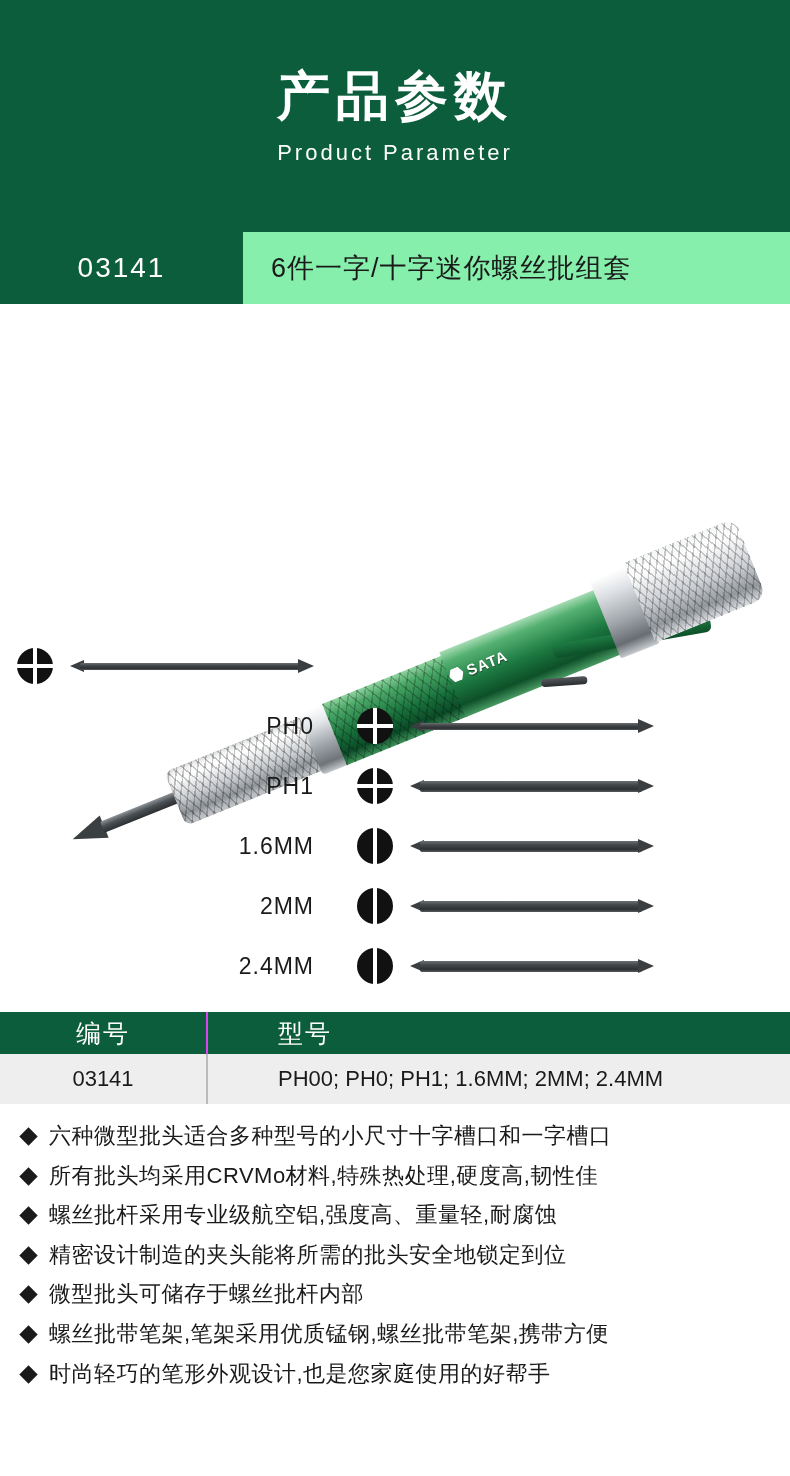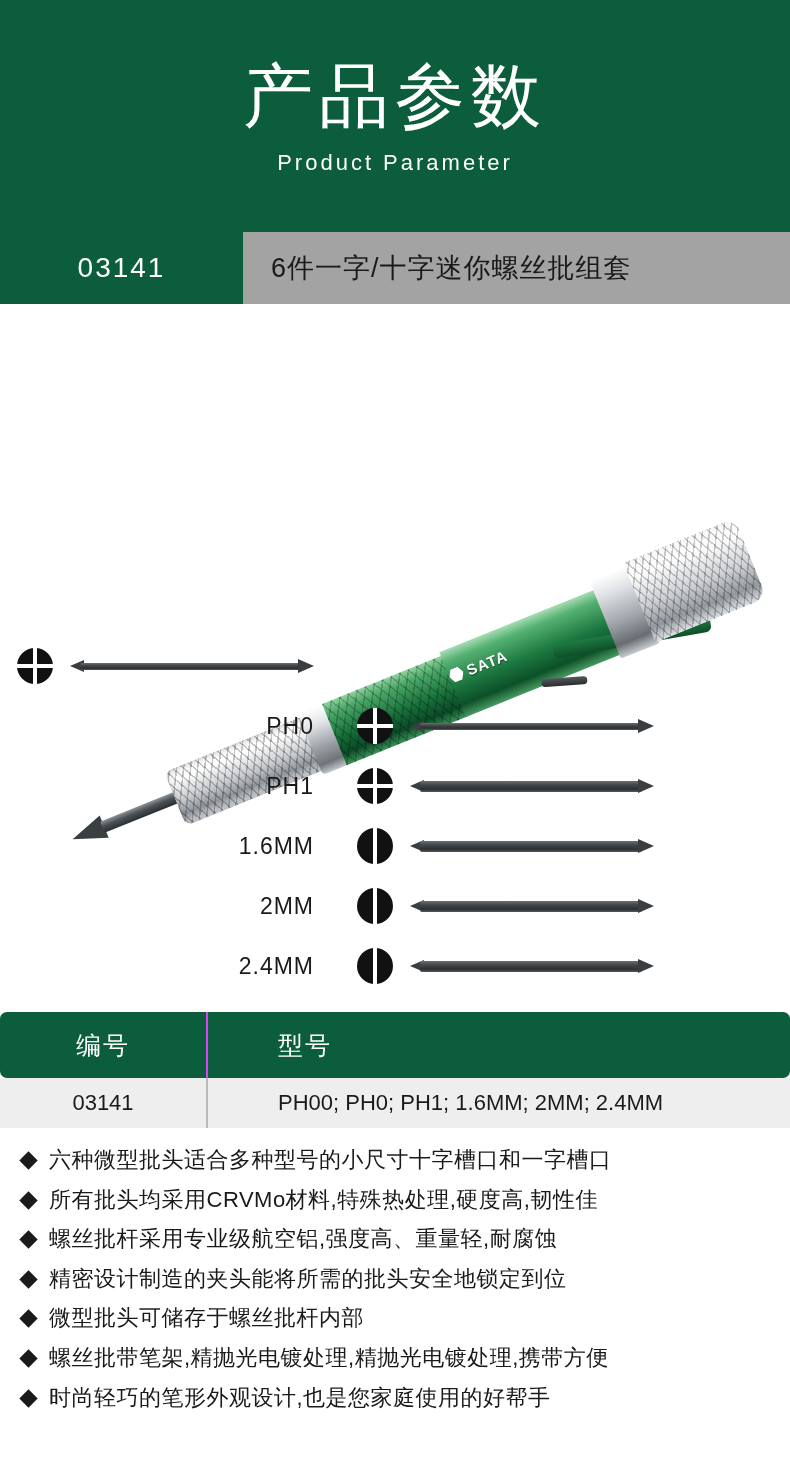--- a/index.html
+++ b/index.html
@@ -23,22 +23,22 @@
     width: 790px;
     position: relative;
     display: flex;
     flex-direction: column;
     align-items: center;
     justify-content: center;
     box-sizing: border-box;
   }
   .header-title {
     color: #ffffff;
-    font-size: 70px;
-    font-weight: normal;
+    font-size: 53px;
+    font-weight: bold;
     letter-spacing: 6px;
     line-height: 1.15;
     margin-bottom: 14px;
     text-align: center;
   }
   .header-sub {
     color: #ffffff;
     font-size: 22px;
     letter-spacing: 3px;
     font-weight: 400;
@@ -59,21 +59,21 @@
     font-size: 28px;
     letter-spacing: 2px;
     width: 243px;
     display: flex;
     align-items: center;
     justify-content: center;
     box-sizing: border-box;
   }
   .model-name {
     flex: 1;
-    background: #a3a3a3;
+    background: #86efac;
     color: #1a1a1a;
     font-size: 27px;
     display: flex;
     align-items: center;
     padding-left: 28px;
     box-sizing: border-box;
     letter-spacing: 1px;
   }
 
   
@@ -262,22 +262,21 @@
   }
 
   
   .spec-table {
     width: 790px;
     margin-top: 8px;
   }
   .spec-head {
     display: flex;
     background: #0b5d3b;
-    height: 66px;
-    border-radius: 7px;
+    height: 42px;
   }
   .spec-head div {
     color: #ffffff;
     font-size: 25px;
     display: flex;
     align-items: center;
     box-sizing: border-box;
     letter-spacing: 2px;
   }
   .spec-row {
@@ -455,19 +454,19 @@
   <div class="feature">
     <span class="diamond"></span>
     <span class="feature-text">精密设计制造的夹头能将所需的批头安全地锁定到位</span>
   </div>
   <div class="feature">
     <span class="diamond"></span>
     <span class="feature-text">微型批头可储存于螺丝批杆内部</span>
   </div>
   <div class="feature">
     <span class="diamond"></span>
-    <span class="feature-text">螺丝批带笔架,精抛光电镀处理,精抛光电镀处理,携带方便</span>
+    <span class="feature-text">螺丝批带笔架,笔架采用优质锰钢,螺丝批带笔架,携带方便</span>
   </div>
   <div class="feature">
     <span class="diamond"></span>
     <span class="feature-text">时尚轻巧的笔形外观设计,也是您家庭使用的好帮手</span>
   </div>
 </div>
 
 </body></html>

